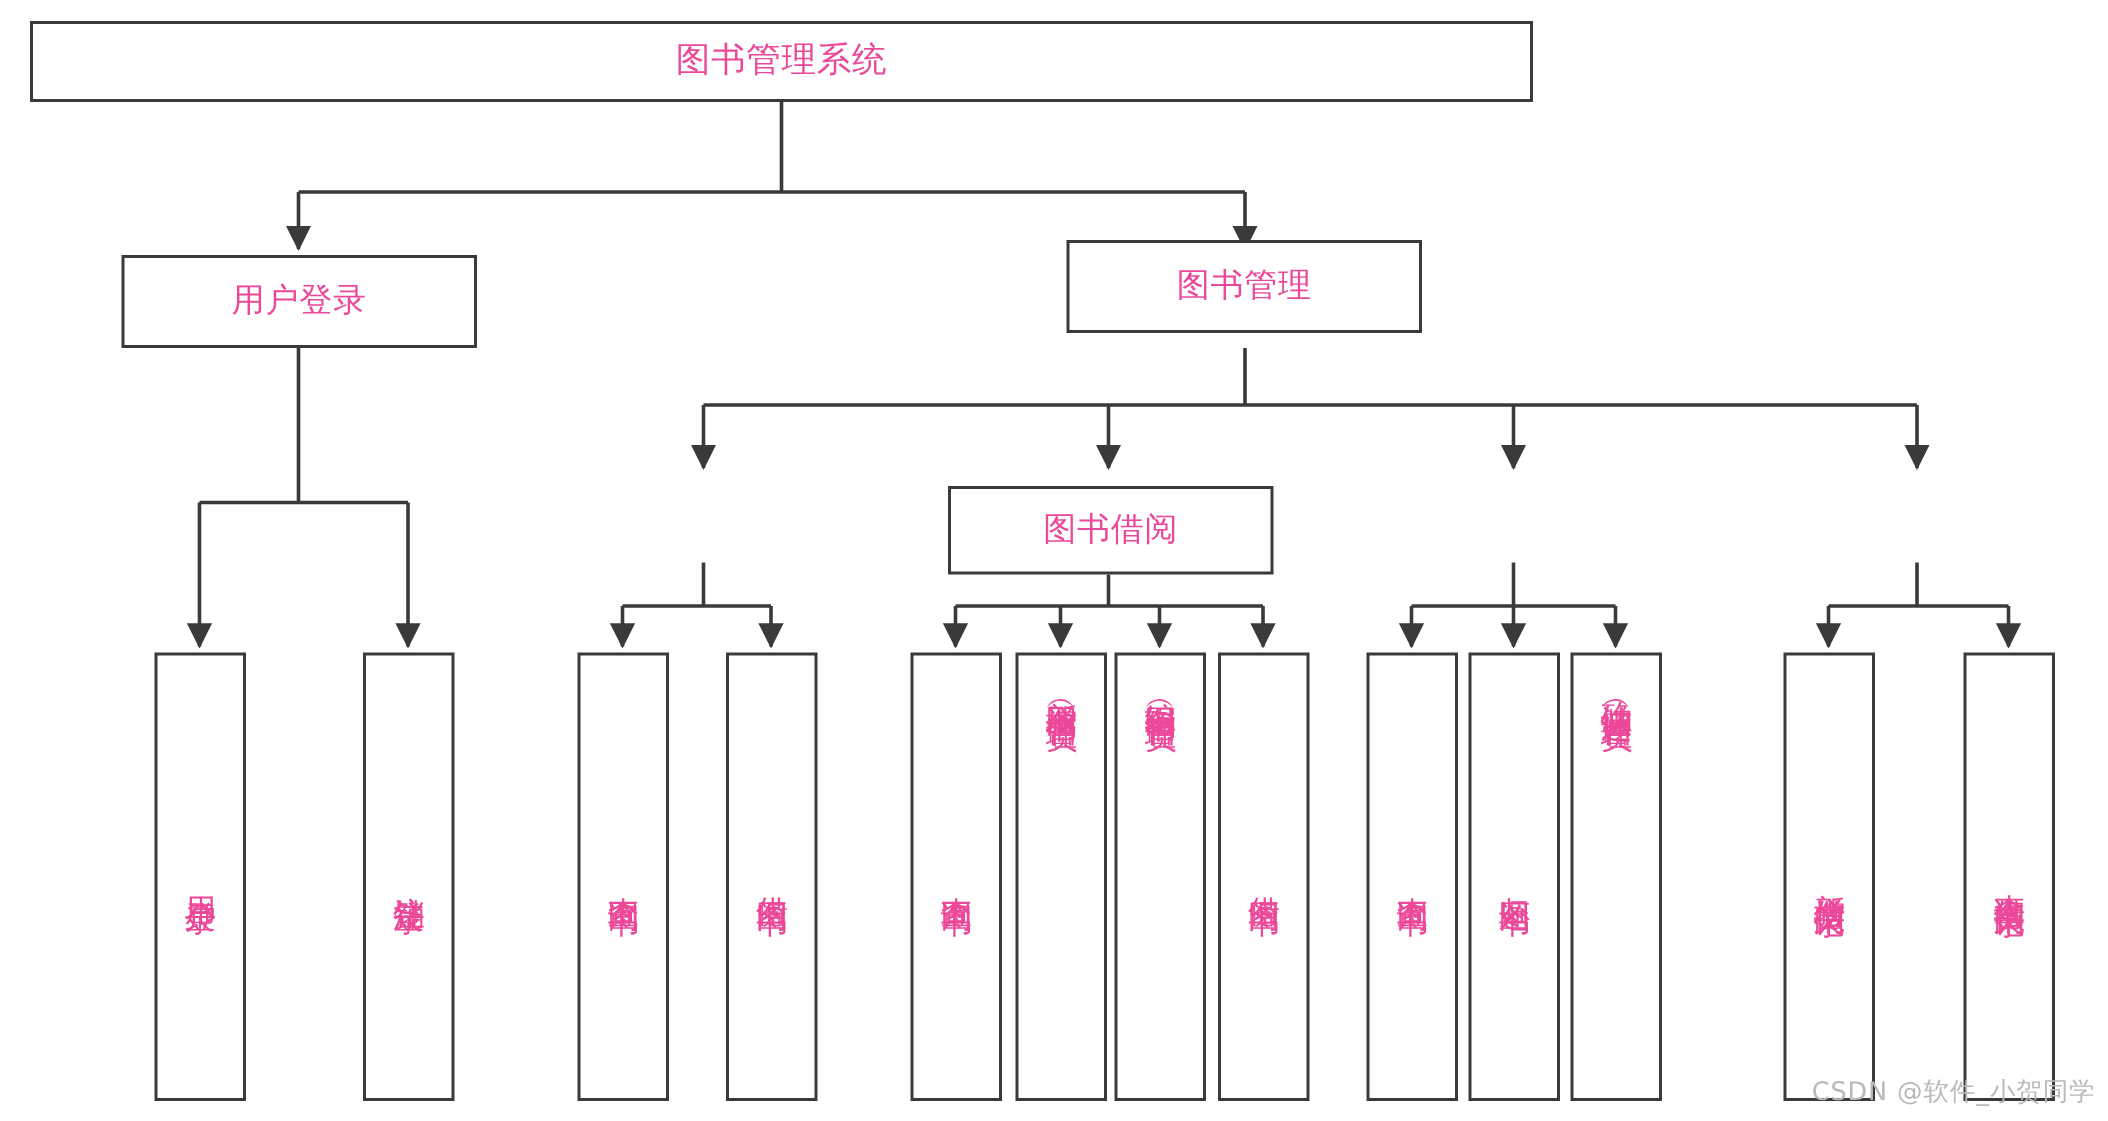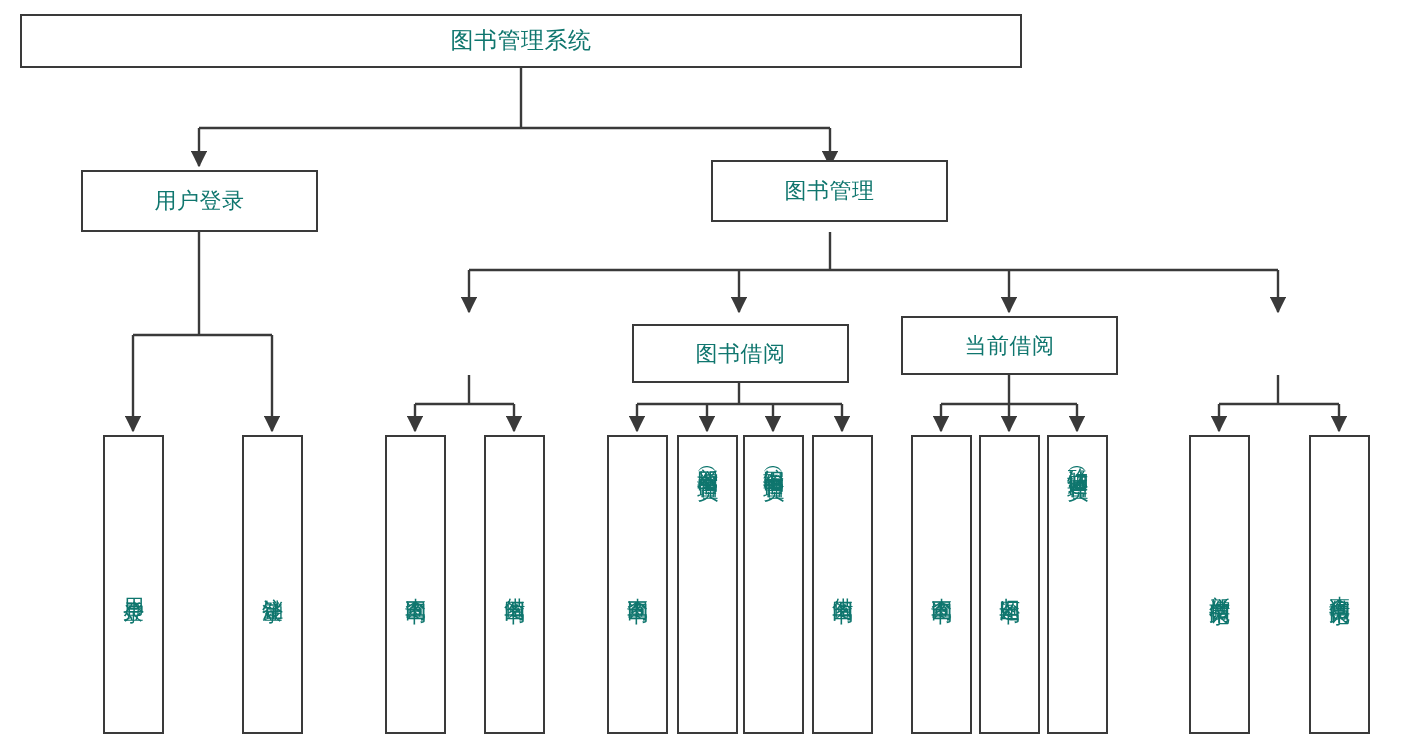--- a/index.html
+++ b/index.html
@@ -31,21 +31,21 @@
     position: absolute;
     box-sizing: border-box;
     background: #ffffff;
     border: 2.2px solid #3a3a3a;
     display: flex;
     align-items: center;
     justify-content: center;
     text-align: center;
   }
   .node .node-label {
-    color: #0f766e;
+    color: #ec4899;
     line-height: 1.18;
     letter-spacing: 0.5px;
     white-space: pre;
   }
   
   .node.horiz .node-label {
     font-size: 22px;
     writing-mode: horizontal-tb;
   }
   .node.root .node-label {
@@ -145,23 +145,20 @@
 
   <div class="node horiz" style="left:711px; top:160px; width:237px; height:62px;">
     <span class="node-label">图书管理</span>
   </div>
 
 
   <div class="node horiz" style="left:632px; top:324px; width:217px; height:59px;">
     <span class="node-label">图书借阅</span>
   </div>
 
-  <div class="node horiz" style="left:901px; top:316px; width:217px; height:59px;">
-    <span class="node-label">当前借阅</span>
-  </div>
 
 
   <div class="node vert centered" style="left:103px; top:435px; width:61px; height:299px;">
     <span class="node-label">用户登录</span>
   </div>
 
   <div class="node vert centered" style="left:242px; top:435px; width:61px; height:299px;">
     <span class="node-label">注销登录</span>
   </div>
 
@@ -202,14 +199,15 @@
   </div>
 
   <div class="node vert centered" style="left:1189px; top:435px; width:61px; height:299px;">
     <span class="node-label">新增借阅记录</span>
   </div>
 
   <div class="node vert centered" style="left:1309px; top:435px; width:61px; height:299px;">
     <span class="node-label">查询借阅记录</span>
   </div>
 
+  <div id="watermark">CSDN @软件_小贺同学</div>
 
 </div>
 
 </body></html>

